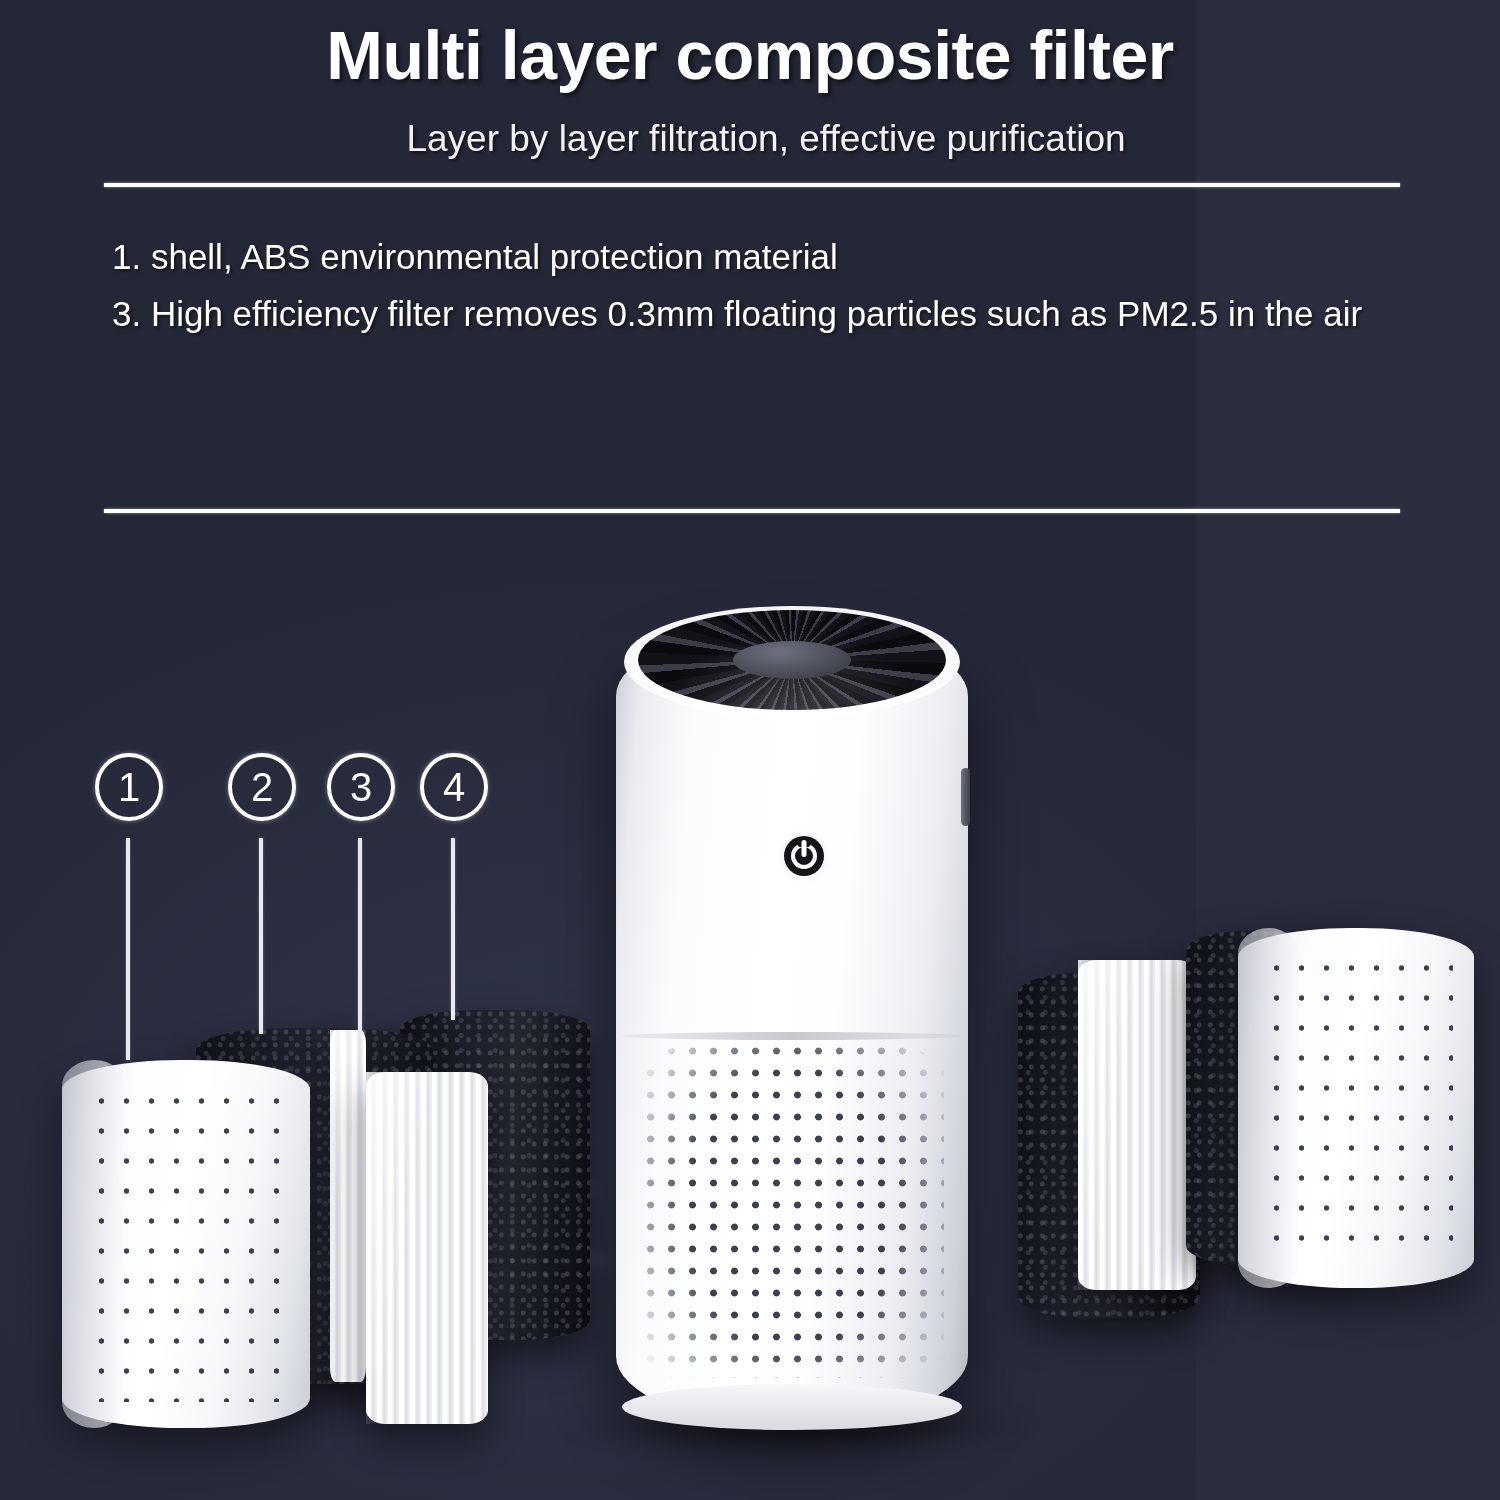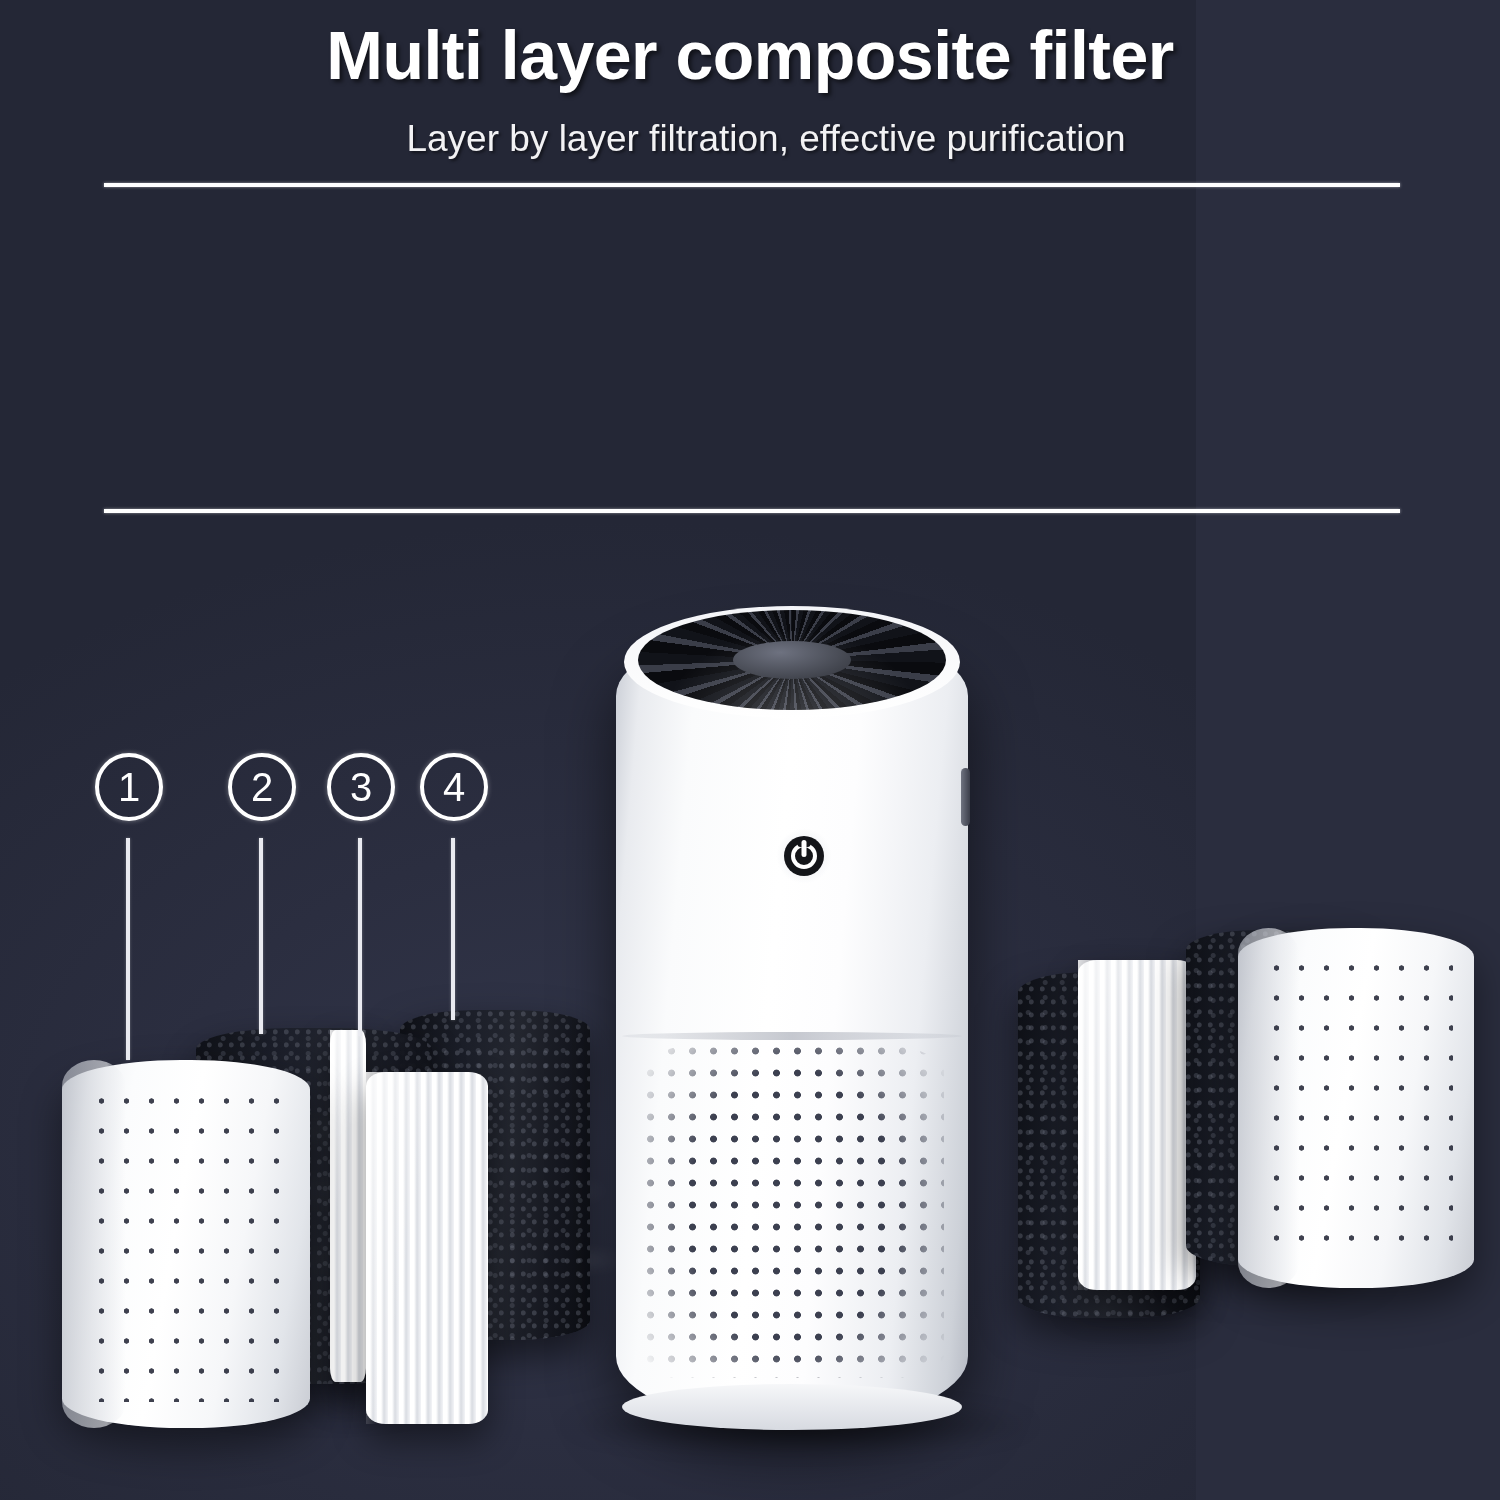--- a/index.html
+++ b/index.html
@@ -237,20 +237,22 @@
 <body>
 
 <div id="page">
 
   <div class="title">Multi layer composite filter</div>
   <div class="subtitle">Layer by layer filtration, effective purification</div>
 
   <div class="rule rule-top"></div>
 
   <div class="features">
+    <div class="feature-line">1. shell, ABS environmental protection material</div>
+    <div class="feature-line">3. High efficiency filter removes 0.3mm floating particles such as PM2.5 in the air</div>
   </div>
 
   <div class="rule rule-bottom"></div>
 
   <div class="airflow" style="left:180px; top:1178px; width:430px; height:26px;"></div>
   <div class="airflow" style="left:230px; top:1250px; width:400px; height:20px;"></div>
   <div class="airflow" style="left:150px; top:1122px; width:360px; height:18px;"></div>
 
   <div class="part carbon" style="left:400px; top:1010px; width:190px; height:330px;"></div>
 

